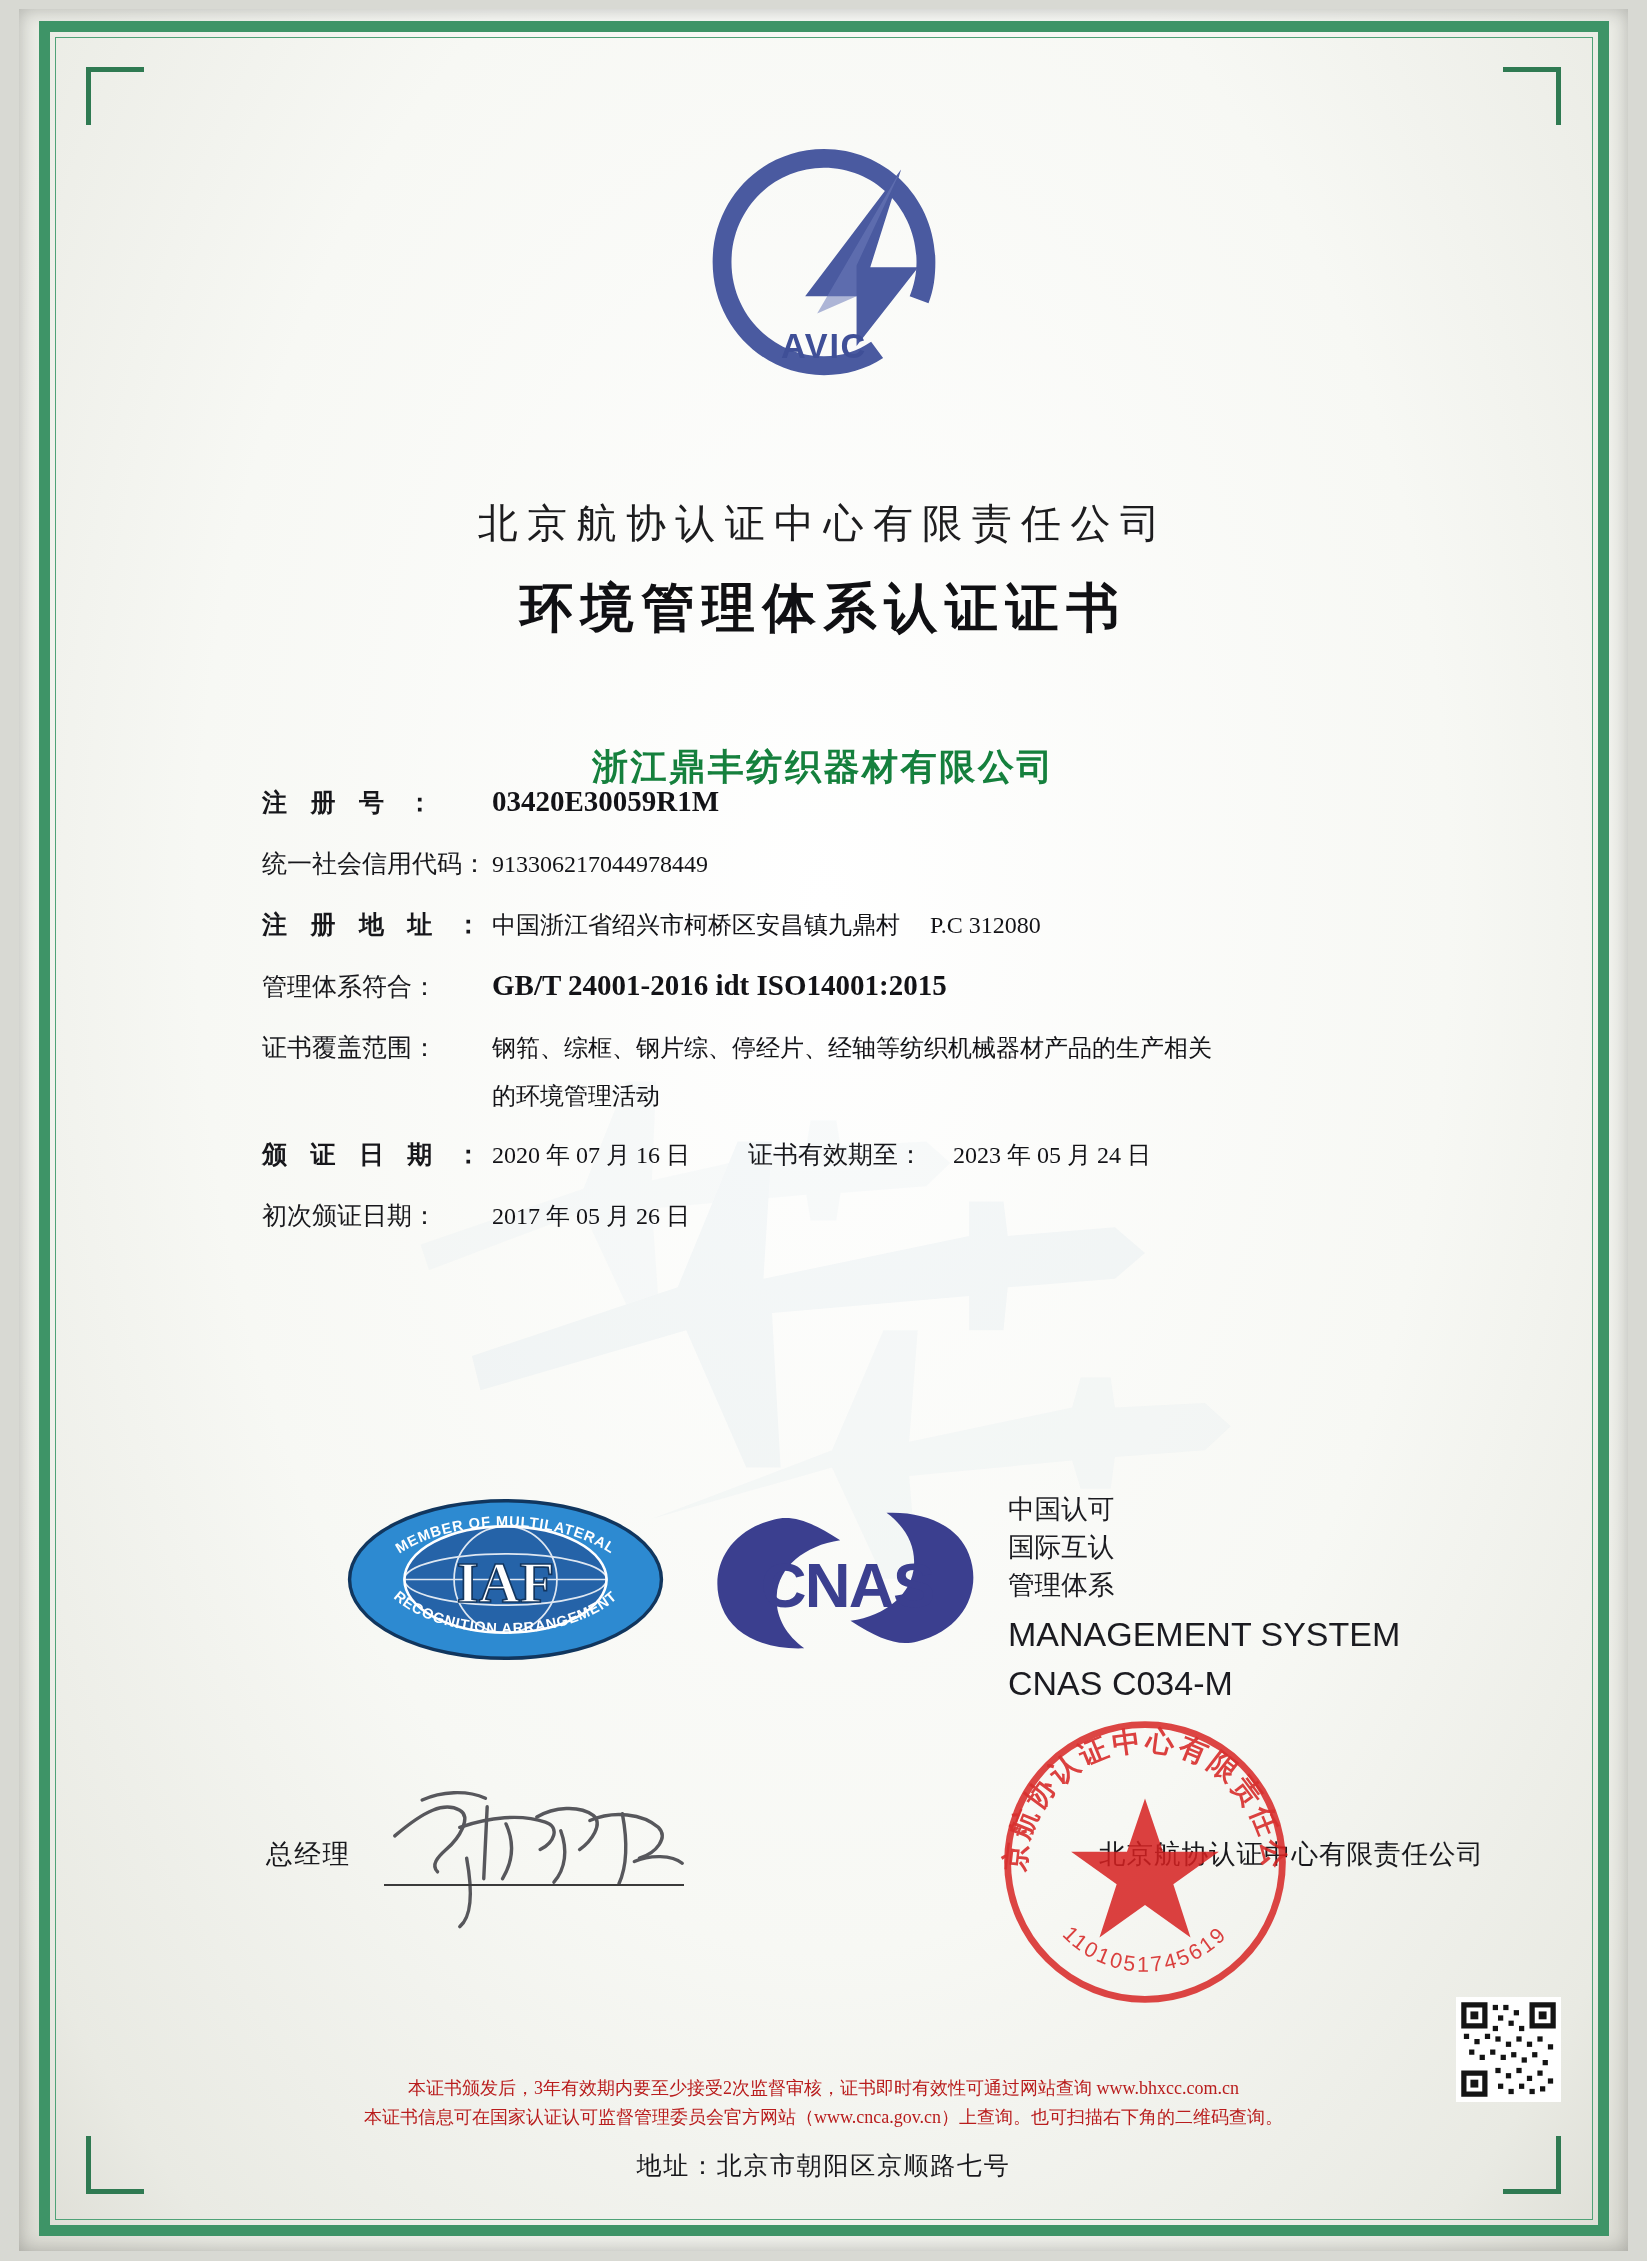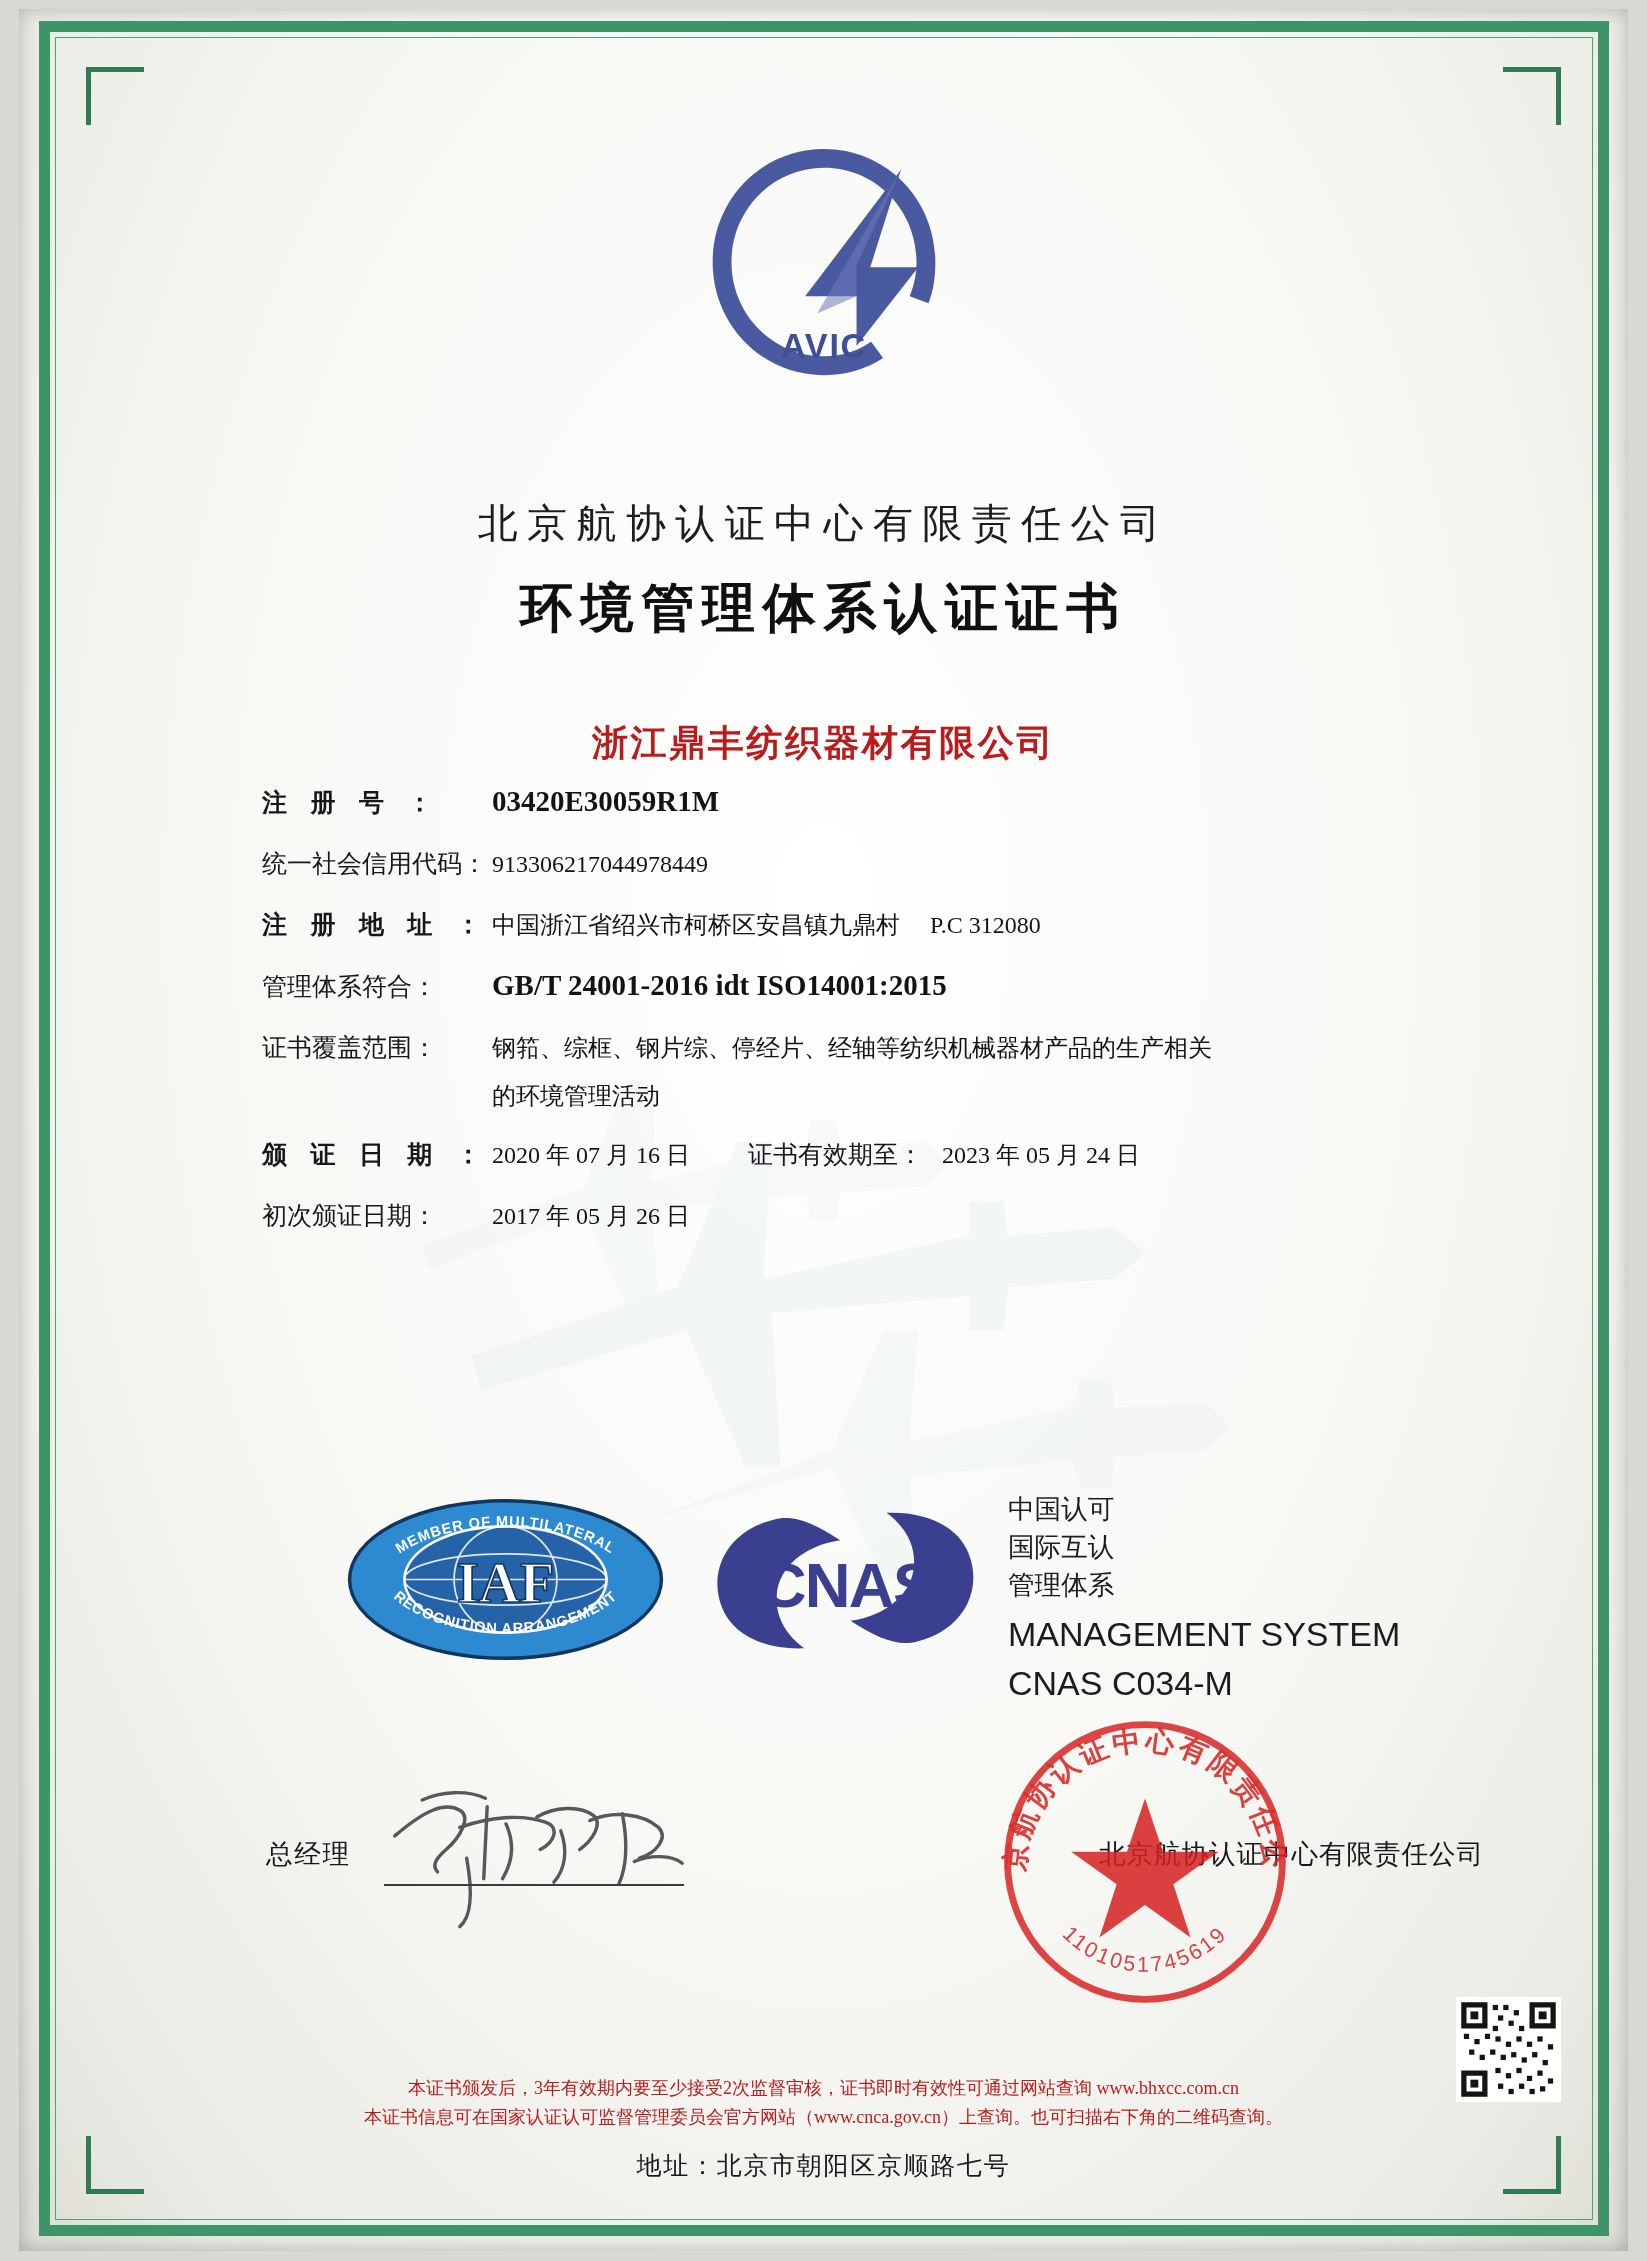--- a/index.html
+++ b/index.html
@@ -96,28 +96,28 @@
     left: 0; right: 0;
     text-align: center;
     font-family: "DejaVu Sans", sans-serif;
     font-size: 53px;
     font-weight: bold;
     letter-spacing: 7.7px;
     color: #101013;
   }
   .company {
     position: absolute;
-    top: 719px;
+    top: 743px;
     left: 0; right: 0;
     text-align: center;
     font-family: "Liberation Serif", serif;
     font-size: 36px;
     font-weight: bold;
     letter-spacing: 2.6px;
-    color: #b91c1c;
+    color: #15803d;
   }
 
   
   .fields {
     position: absolute;
     left: 262px;
     top: 785px;
     width: 1141px;
   }
   .field-row {
@@ -149,21 +149,21 @@
     color: #131317;
   }
   .dates-row {
     display: flex;
     align-items: baseline;
     margin-bottom: 28px;
     font-size: 25px;
   }
   .date-label2 {
     margin-left: 58px;
-    margin-right: 19px;
+    margin-right: 30px;
     font-size: 25px;
     color: #17171b;
   }
 
   
   .marks {
     position: absolute;
     top: 1497px;
     left: 0;
     width: 100%;

